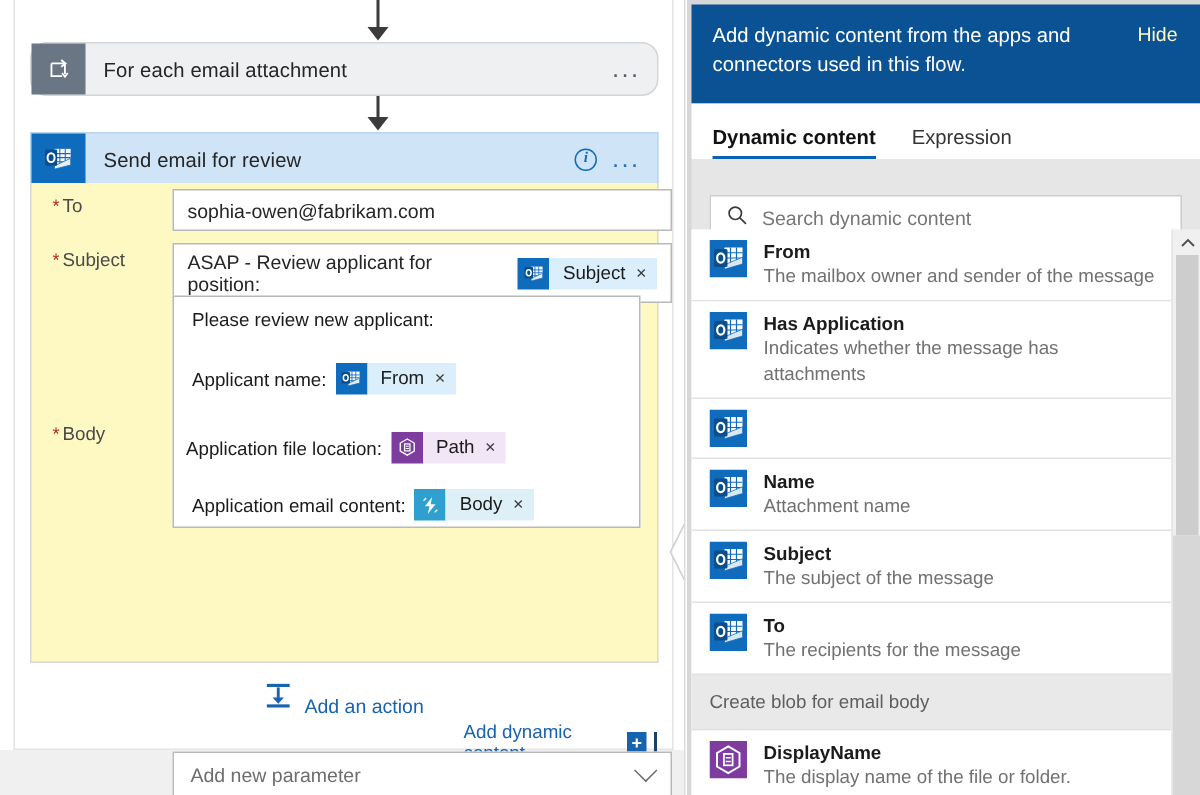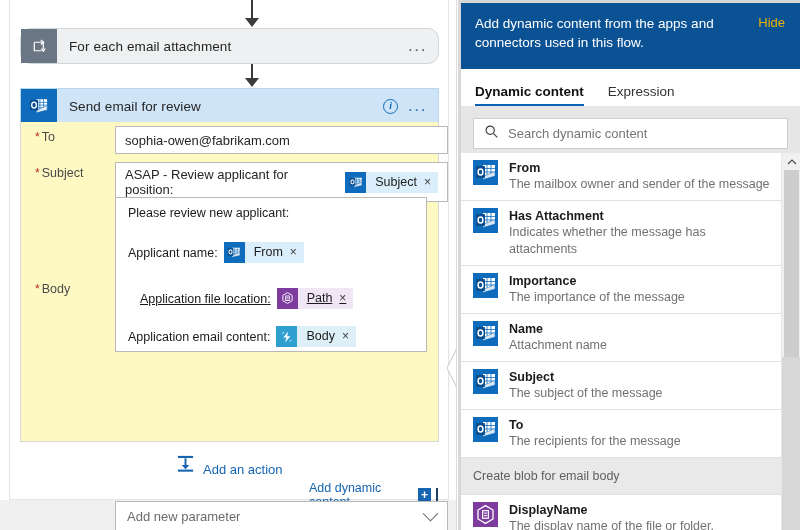--- a/index.html
+++ b/index.html
@@ -151,36 +151,36 @@
     background: #d7d7d7;
     overflow: hidden;
   }
   #dc-header {
     position: absolute; left: 3px; top: 3px; width: 339px; height: 66px;
     background: #0b5294; color: #fff;
     padding: 11px 14px 0 14px;
   }
   #dc-header .title { font-size: 13.5px; line-height: 19px; width: 255px; }
   #dc-hide {
-    position: absolute; right: 15px; top: 12px; font-size: 13px; color: #eab308;
+    position: absolute; right: 15px; top: 12px; font-size: 13px; color: #fef9c3;
   }
   #dc-tabs {
     position: absolute; left: 3px; top: 69px; width: 339px; height: 37px;
     background: #ffffff;
     display: flex; align-items: flex-end; padding-left: 14px; gap: 24px;
   }
   .dc-tab { font-size: 13.5px; padding-bottom: 7px; color: #333333; position: relative; }
   .dc-tab.active { font-weight: bold; color: #111111; }
   .dc-tab.active::after {
     content: ""; position: absolute; left: 0; right: 0; bottom: 0;
     height: 2.5px; background: #0b62b5;
   }
   #dc-search-wrap {
     position: absolute; left: 3px; top: 106px; width: 339px; height: 47px;
-    background: #e6e6e6; padding: 12px 12px;
+    background: #e6e6e6; padding: 24px 12px;
   }
   #dc-search {
     width: 100%; height: 31px; background: #fff; border: 1px solid #cdcdcd;
     display: flex; align-items: center; gap: 9px; padding: 0 10px;
   }
   #dc-search .ph { font-size: 13px; color: #767676; }
   #dc-list {
     position: absolute; left: 3px; top: 153px; width: 320px; height: 377px;
     background: #ffffff; overflow: hidden;
   }
@@ -338,21 +338,21 @@
                 <ellipse cx="5.5" cy="9" rx="2.5" ry="3.2" fill="none" stroke="#ffffff" stroke-width="1.6"></ellipse>
               </svg>
             </span>
             <span class="chip-body">
               <span class="chip-lbl">From</span>
               <span class="chip-x">×</span>
             </span>
           </span>
         </div>
 
-        <div class="body-line" style="left:24px; top:90px;text-decoration:underline;">
+        <div class="body-line" style="left:8px; top:90px;">
           <span style="margin-right:6px;">Application file location:</span>
           <span class="chip chip-blob">
             <span class="chip-ico">
               <svg width="15" height="15" viewBox="0 0 20 20" aria-hidden="true">
                 <polygon points="10,2.2 16.2,5.8 16.2,13 10,16.6 3.8,13 3.8,5.8" fill="none" stroke="#ffffff" stroke-width="1.2"></polygon>
                 <rect x="7.6" y="6.6" width="4.8" height="6.2" fill="none" stroke="#ffffff" stroke-width="1.1"></rect>
                 <line x1="8.6" y1="8.6" x2="11.4" y2="8.6" stroke="#ffffff" stroke-width="0.9"></line>
                 <line x1="8.6" y1="10.6" x2="11.4" y2="10.6" stroke="#ffffff" stroke-width="0.9"></line>
               </svg>
             </span>
@@ -471,45 +471,41 @@
                 <line x1="10" y1="12" x2="22" y2="12"></line>
                 <line x1="14" y1="5" x2="14" y2="16"></line>
                 <line x1="18" y1="5" x2="18" y2="16"></line>
               </g>
             <path d="M10,16.5 L22,11.5 L22,16 L10,19.5 Z" fill="#dbe8f4" stroke="#0f6cbd" stroke-width="0.5"></path>
             <rect x="3" y="6" width="9" height="12" rx="1" fill="#0b4e8f"></rect>
             <ellipse cx="7.5" cy="12" rx="2.4" ry="3.1" fill="none" stroke="#ffffff" stroke-width="1.5"></ellipse>
           </svg>
         </span>
         <span>
-          <div class="name">Has Attachment</div>
+          <div class="name">Has Application</div>
           <div class="desc">Indicates whether the message has attachments</div>
         </span>
       </div>
 
       <div class="dc-item">
         <span class="ico">
           <svg width="25" height="25" viewBox="0 0 25 25" aria-hidden="true">
             <rect x="0" y="0" width="25" height="25" fill="#0f6cbd"></rect>
             <rect x="10" y="5" width="12" height="11" fill="#ffffff"></rect>
             <g stroke="#0f6cbd" stroke-width="0.8">
                 <line x1="10" y1="8.5" x2="22" y2="8.5"></line>
                 <line x1="10" y1="12" x2="22" y2="12"></line>
                 <line x1="14" y1="5" x2="14" y2="16"></line>
                 <line x1="18" y1="5" x2="18" y2="16"></line>
               </g>
             <path d="M10,16.5 L22,11.5 L22,16 L10,19.5 Z" fill="#dbe8f4" stroke="#0f6cbd" stroke-width="0.5"></path>
             <rect x="3" y="6" width="9" height="12" rx="1" fill="#0b4e8f"></rect>
             <ellipse cx="7.5" cy="12" rx="2.4" ry="3.1" fill="none" stroke="#ffffff" stroke-width="1.5"></ellipse>
           </svg>
         </span>
-        <span>
-          <div class="name">Importance</div>
-          <div class="desc">The importance of the message</div>
-        </span>
       </div>
 
       <div class="dc-item">
         <span class="ico">
           <svg width="25" height="25" viewBox="0 0 25 25" aria-hidden="true">
             <rect x="0" y="0" width="25" height="25" fill="#0f6cbd"></rect>
             <rect x="10" y="5" width="12" height="11" fill="#ffffff"></rect>
             <g stroke="#0f6cbd" stroke-width="0.8">
                 <line x1="10" y1="8.5" x2="22" y2="8.5"></line>
                 <line x1="10" y1="12" x2="22" y2="12"></line>

